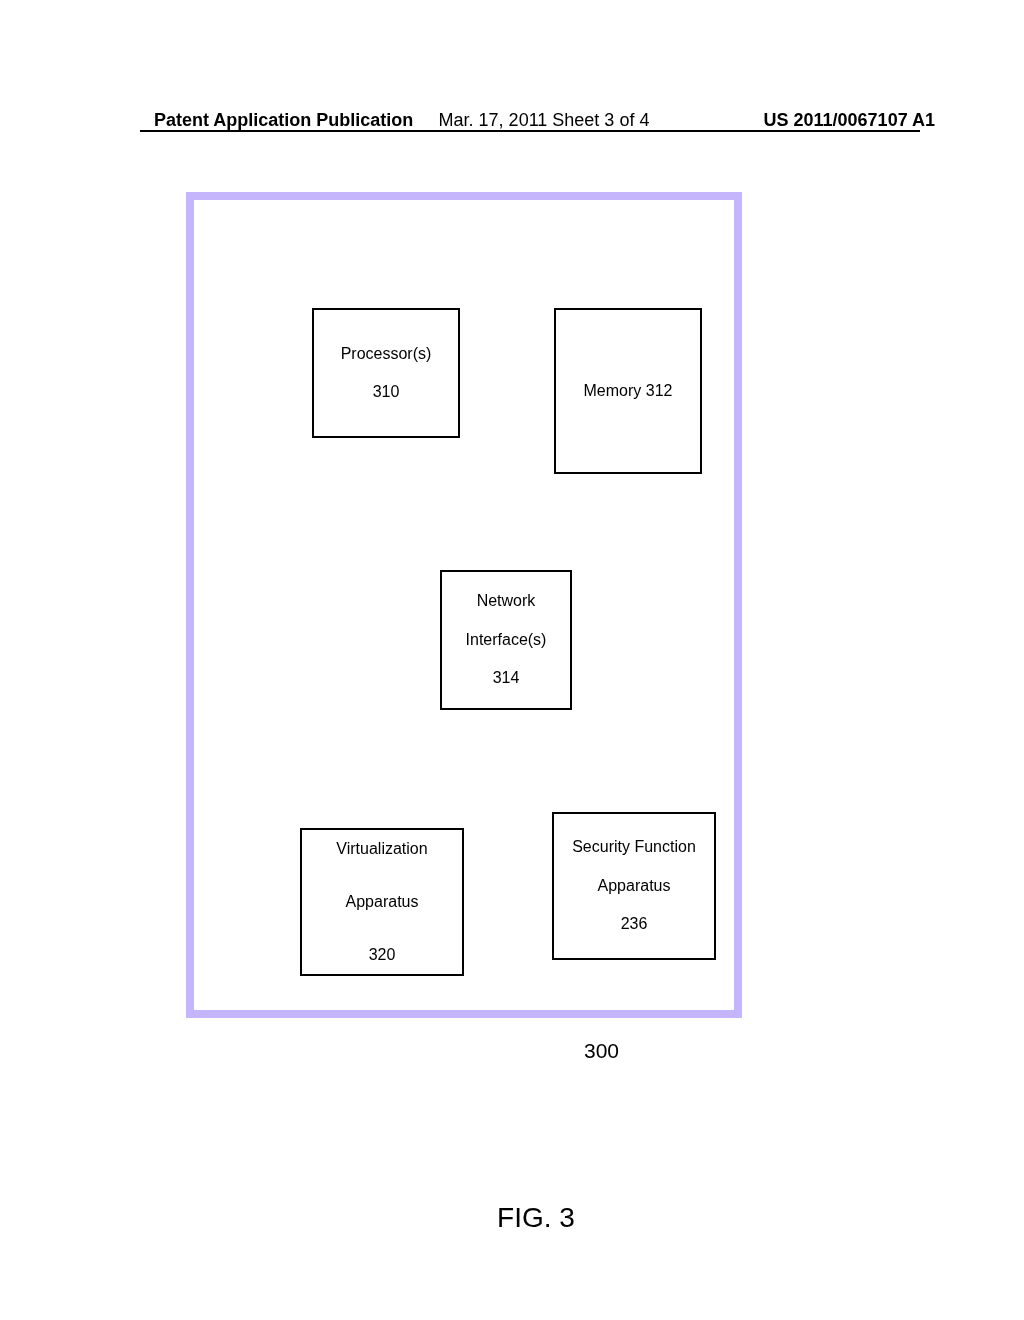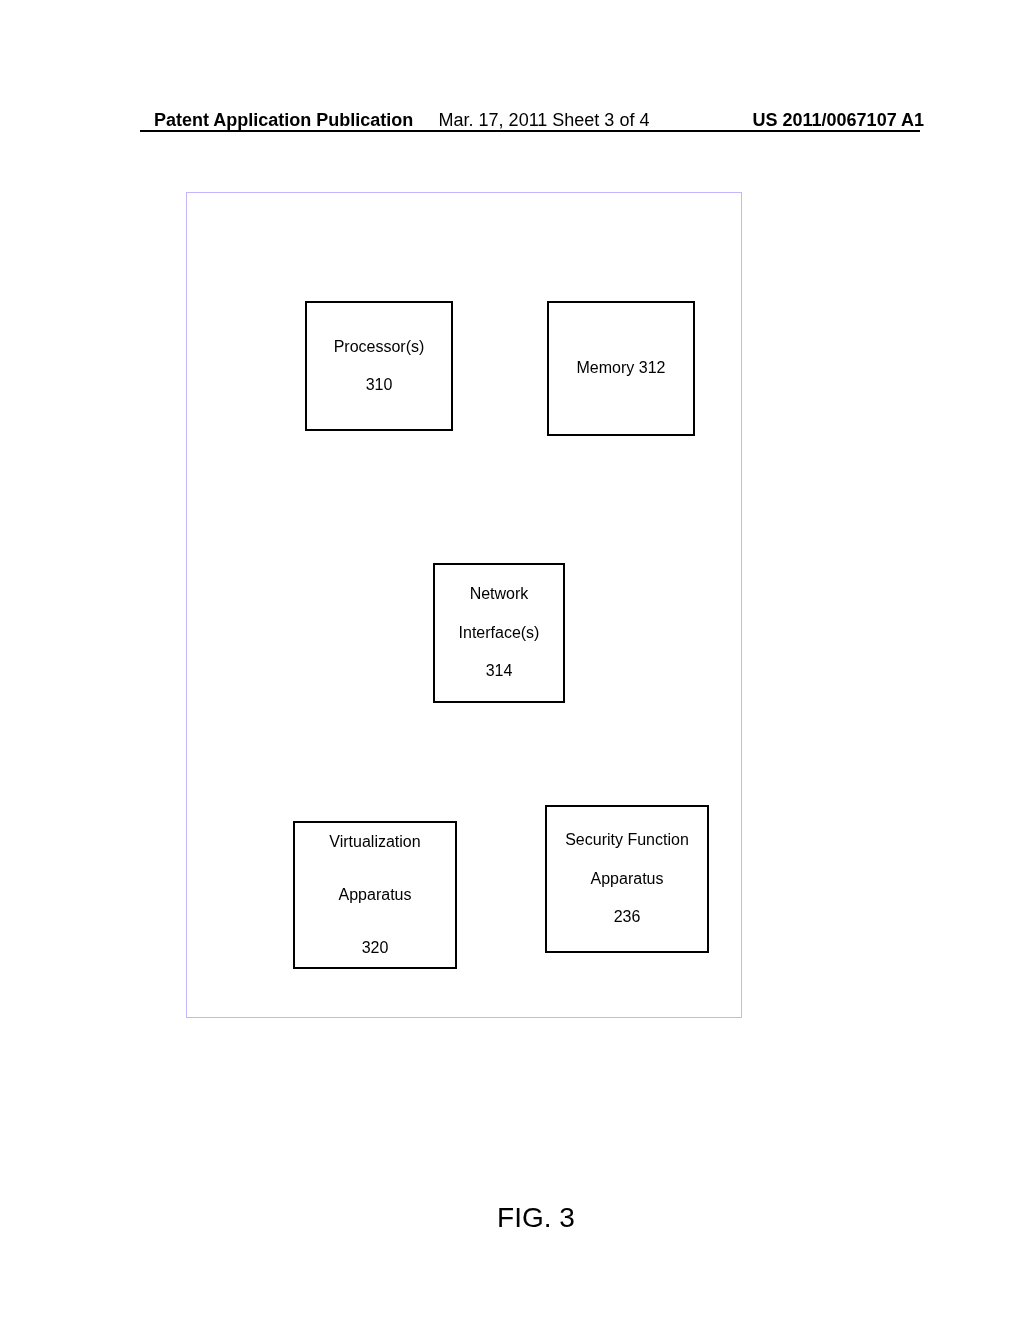--- a/index.html
+++ b/index.html
@@ -34,40 +34,40 @@
     
     .header-center {
       position: absolute;
       left: 50%;
       transform: translateX(-50%);
       font-weight: normal;
     }
     
     .header-right {
       position: absolute;
-      right: 116px;
+      right: 105px;
       font-weight: bold;
     }
     
     .header-rule {
       position: absolute;
       top: 106px;
       left: 116px;
       right: 112px;
       height: 2px;
       background: #000;
     }
     
     .diagram-container {
       position: absolute;
       top: 168px;
       left: 162px;
       width: 556px;
       height: 826px;
-      border: 1px solid #c4b5fd;
+      border: 8px solid #c4b5fd;
     }
     
     .block {
       position: absolute;
       border: 2px solid #000;
       display: flex;
       flex-direction: column;
       justify-content: center;
       align-items: center;
       text-align: center;
@@ -80,21 +80,21 @@
       top: 100px;
       left: 110px;
       width: 148px;
       height: 130px;
     }
     
     .block-memory {
       top: 100px;
       left: 352px;
       width: 148px;
-      height: 135px;
+      height: 166px;
     }
     
     .block-network {
       top: 362px;
       left: 238px;
       width: 132px;
       height: 140px;
     }
     
     .block-virtualization {
@@ -167,15 +167,16 @@
 
   <div class="block block-security">
     <div>Security Function</div>
     <div>Apparatus</div>
     <div>236</div>
   </div>
 
 </div>
 
 <div class="apparatus-label">
+  <div>300</div>
 </div>
 
 <div class="figure-label">FIG. 3</div>
 
 </body></html>

